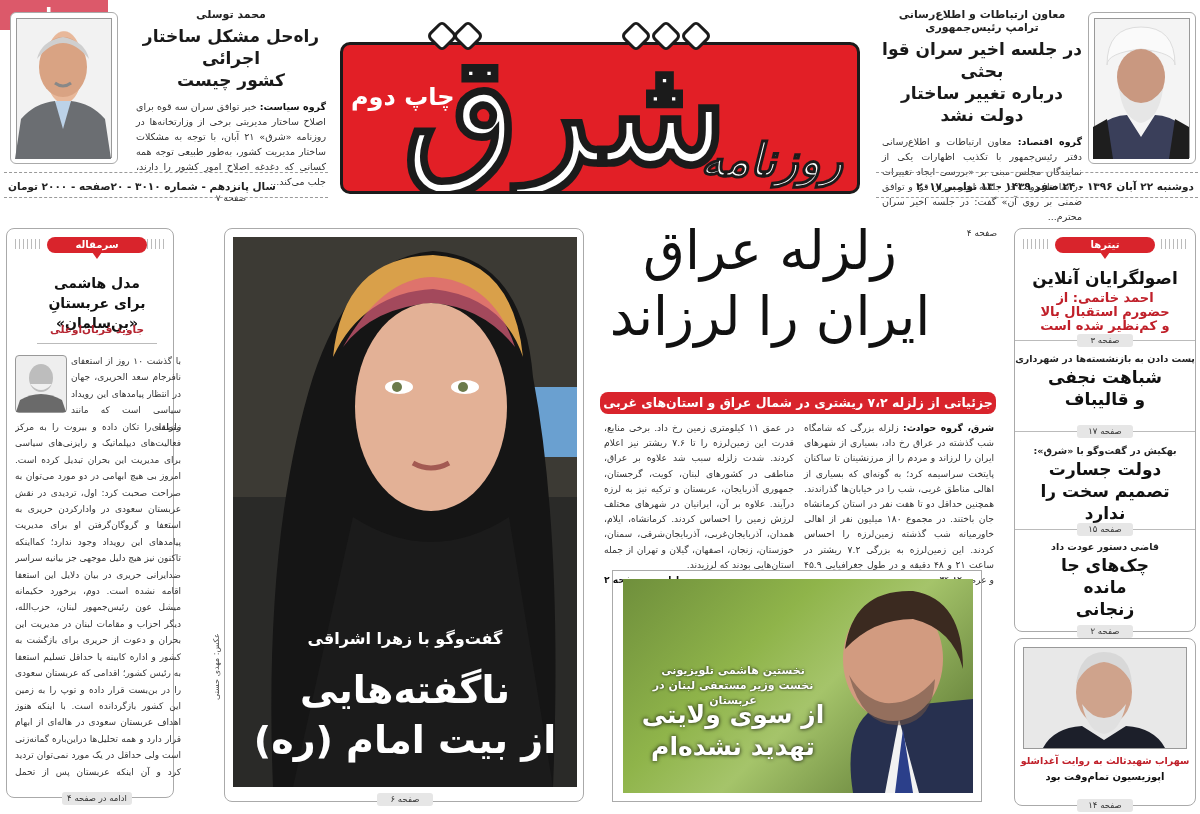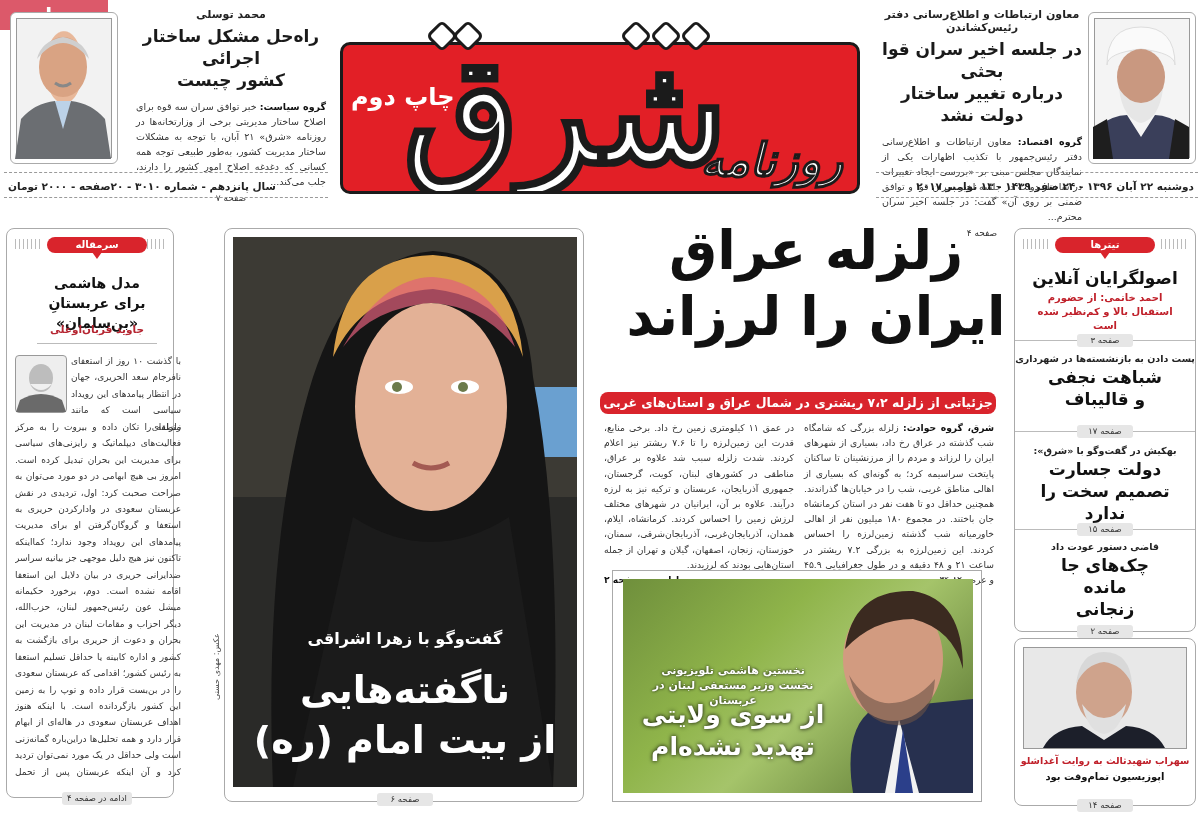--- a/index.html
+++ b/index.html
@@ -31,42 +31,42 @@
   .dateline { position: absolute; font-size: 10.5px; font-weight: bold; color: #222; white-space: nowrap; }
 
   
   .right-col { left: 1014px; top: 228px; width: 182px; height: 404px; border: 1px solid #aaa; border-radius: 8px; }
   .red-pill { position: absolute; height: 16px; background: #d9242c; border-radius: 8px; color: #fff; font-size: 10px; font-weight: bold; text-align: center; line-height: 16px; }
   .red-pill:after { content: ""; position: absolute; left: 50%; bottom: -6px; margin-left: -5px; border-left: 5px solid transparent; border-right: 5px solid transparent; border-top: 7px solid #d9242c; }
   .hatch { position: absolute; height: 10px; width: 26px; background: repeating-linear-gradient(90deg, #bbb 0 1px, transparent 1px 4px); }
   .rc-item { position: absolute; left: 0; width: 180px; text-align: center; }
   .rc-kicker { font-size: 9.5px; font-weight: bold; color: #222; }
   .rc-head { font-size: 17px; font-weight: bold; line-height: 22px; color: #111; }
-  .rc-red { font-size: 10px; font-weight: bold; color: #c0202a; line-height: 14px; }
+  .rc-red { font-size: 13px; font-weight: bold; color: #c0202a; line-height: 14px; }
   .page-tab { position: absolute; height: 13px; width: 56px; background: #e6e6e6; border-radius: 3px; font-size: 8.5px; text-align: center; line-height: 13px; color: #333; }
   .sep { position: absolute; height: 1px; background: #bbb; }
 
   .right-photo-box { left: 1014px; top: 638px; width: 182px; height: 168px; border: 1px solid #aaa; border-radius: 8px; }
   .photo-inner { position: absolute; border: 1px solid #999; overflow: hidden; }
 
   
   .left-col { left: 6px; top: 228px; width: 168px; height: 570px; border: 1px solid #aaa; border-radius: 8px; }
   .lc-head { position: absolute; left: 0; width: 180px; text-align: center; font-size: 14px; font-weight: bold; line-height: 20px; color: #111; }
   .lc-author { position: absolute; left: 0; width: 180px; text-align: center; font-size: 10.5px; color: #b52430; font-weight: bold; }
   .lc-body { position: absolute; font-size: 9px; line-height: 16.4px; text-align: justify; color: #333; }
 
   
   .center-photo { left: 224px; top: 228px; width: 360px; height: 574px; border: 1px solid #aaa; border-radius: 8px; }
   .cp-img { position: absolute; left: 8px; top: 8px; width: 344px; height: 550px; overflow: hidden; background: #1d1d1d; }
   .cp-kicker { position: absolute; left: 0; width: 100%; text-align: center; color: #fff; font-size: 16px; font-weight: bold; }
   .cp-head { position: absolute; left: 0; width: 100%; text-align: center; color: #fff; font-size: 38px; font-weight: bold; line-height: 50px; }
   .credit { position: absolute; left: 212px; top: 700px; font-size: 8px; color: #444; transform: rotate(-90deg); transform-origin: left top; white-space: nowrap; }
 
   
-  .lead-head { left: 616px; top: 218px; width: 400px; text-align: center; font-size: 54px; font-weight: bold; line-height: 66px; color: #111; }
+  .lead-head { left: 570px; top: 218px; width: 400px; text-align: center; font-size: 54px; font-weight: normal; line-height: 66px; color: #111; }
   .lead-sub { left: 600px; top: 392px; width: 396px; height: 22px; background: #d9242c; border-radius: 8px; color: #fff; font-size: 12.5px; font-weight: bold; text-align: center; line-height: 22px; }
   .lead-col { position: absolute; top: 420px; width: 190px; font-size: 9.2px; line-height: 15.2px; text-align: justify; color: #333; }
   .lead-col b { color: #111; }
 
   .hariri-box { left: 612px; top: 570px; width: 370px; height: 232px; border: 1px solid #aaa; }
   .hariri-img { position: absolute; left: 10px; top: 8px; width: 350px; height: 214px; overflow: hidden; background: linear-gradient(135deg, #6f8f3c 0%, #8fb44a 35%, #a5c46a 55%, #4f6a2a 100%); }
 
   .watermark { left: 0; top: 0; width: 108px; height: 30px; background: rgba(214, 60, 80, 0.85); color: #fff; font-size: 20px; font-weight: bold; text-align: center; line-height: 30px; }
 </style>
 </head>
@@ -127,21 +127,21 @@
         <path d="M14 46 Q14 8 48 8 Q82 8 82 46 Q82 34 48 30 Q14 34 14 46Z" fill="#fafafa" stroke="#ddd"></path>
         <ellipse cx="48" cy="58" rx="24" ry="28" fill="#c99880"></ellipse>
         <path d="M26 70 Q30 100 48 104 Q66 100 70 70 Q60 84 48 84 Q36 84 26 70Z" fill="#e6e6e6"></path>
         <path d="M0 140 L4 108 Q20 96 34 96 L48 118 L62 96 Q76 96 92 108 L96 140Z" fill="#3a3f5a"></path>
         <path d="M0 140 L0 108 L14 100 L20 140Z" fill="#1e1e1e"></path>
         <path d="M96 140 L96 108 L82 100 L76 140Z" fill="#1e1e1e"></path>
       </svg>
     </div>
   </div>
   <div class="teaser-text" style="left:4px; width:200px;">
-    <div class="kicker">معاون ارتباطات و اطلاع‌رسانی دفتر رئیس‌کشاندن</div>
+    <div class="kicker">معاون ارتباطات و اطلاع‌رسانی ترامپ رئیس‌جمهوری</div>
     <div class="teaser-head">
       <div>در جلسه اخیر سران قوا بحثی</div>
       <div>درباره تغییر ساختار دولت نشد</div>
     </div>
     <div class="teaser-body">
       <b>گروه اقتصاد:</b>
       <span>معاون ارتباطات و اطلاع‌رسانی دفتر رئیس‌جمهور با تکذیب اظهارات یکی از نمایندگان مجلس مبنی بر «بررسی ایجاد تغییرات در ساختار دولت در جلسه اخیر سران قوا و توافق ضمنی بر روی آن» گفت: در جلسه اخیر سران محترم...</span>
     </div>
     <div class="page-ref">صفحه ۴</div>
   </div>

